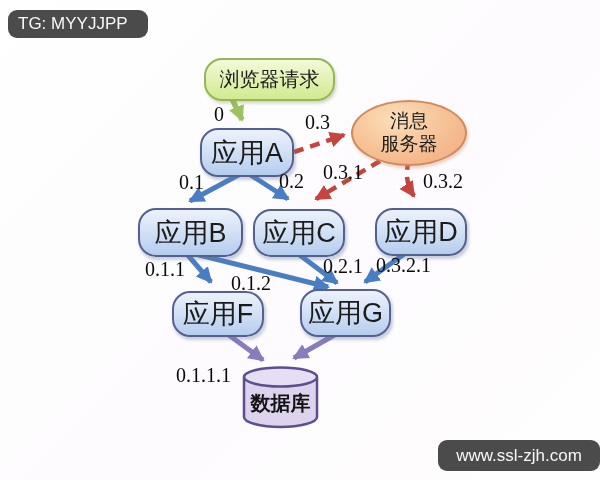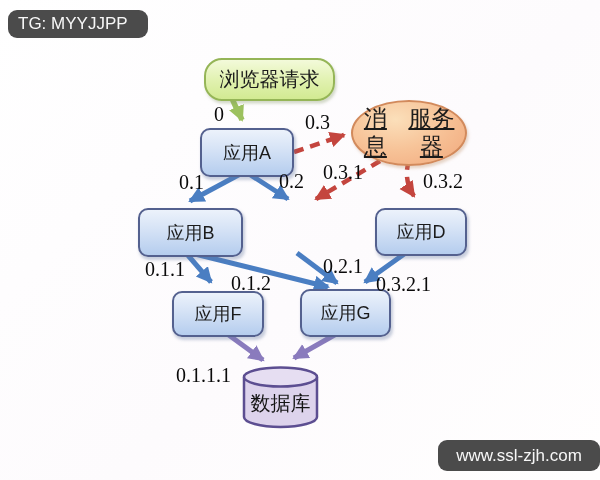--- a/index.html
+++ b/index.html
@@ -17,64 +17,63 @@
   }
   #tg-banner{left:8px;top:10px;width:130px;height:28px;font-size:17px;padding-left:10px;}
   #url-banner{left:438px;top:440px;width:162px;height:31px;font-size:17px;justify-content:center;}
   
   .node{
     position:absolute;display:flex;align-items:center;justify-content:center;
     color:#1b1b1b;text-align:center;z-index:2;
   }
   .app-box{
     background:linear-gradient(180deg,#ecf2fb 0%,#d6e3f6 42%,#b5cdee 100%);
-    border:2px solid #54618f;border-radius:10px;
-    font-size:18px;
+    border:2px solid #54618f;border-radius:18px;
+    font-size:27px;
     box-shadow:1.5px 2.5px 3px rgba(100,120,160,.35);
   }
   #node-browser{
     left:170px;top:58px;width:127px;height:39px;
     background:linear-gradient(180deg,#f3fada 0%,#e0f1ae 55%,#d2ea92 100%);
     border:2px solid #95b557;border-radius:18px;font-size:20px;
     box-shadow:1.5px 2.5px 3px rgba(130,150,100,.35);
     margin-left:34px;
   }
   #node-app-a{left:200px;top:128px;width:90px;height:45px;}
   #node-app-b{left:138px;top:208px;width:101px;height:45px;}
   #node-app-c{left:253px;top:209px;width:88px;height:44px;}
   #node-app-d{left:375px;top:208px;width:88px;height:44px;}
   #node-app-f{left:172px;top:291px;width:88px;height:42px;justify-content:center;}
   #node-app-g{left:300px;top:289px;width:87px;height:44px;}
   #node-msg-server{
     left:351px;top:100px;width:112px;height:62px;
     background:radial-gradient(ellipse at 38% 28%,#fbdfba 0%,#f7c398 48%,#f1a87c 100%);
     border:2px solid #d28a5c;border-radius:50%;
-    font-size:23px;line-height:1.2;flex-direction:row;
+    font-size:19px;line-height:1.2;flex-direction:column;
     box-shadow:1.5px 2.5px 3px rgba(190,140,100,.35);
-    text-decoration:underline;
   }
-  #node-database{left:242px;top:366px;width:77px;height:64px;z-index:2;position:absolute;}
+  #node-database{left:242px;top:366px;width:77px;height:64px;z-index:2;position:absolute;font-weight:bold;}
   #node-database .db-label{
     position:absolute;left:0;right:0;top:24px;font-size:20px;color:#141414;text-align:center;
   }
   
   .edge-label{
     position:absolute;z-index:3;color:#0a0a0a;
     font-family:"Liberation Serif",serif;font-size:20px;white-space:nowrap;
   }
   #el-0      {left:214px;top:103px;}
   #el-01     {left:179px;top:171px;}
   #el-02     {left:279px;top:170px;}
   #el-03     {left:305px;top:111px;}
   #el-031    {left:323px;top:161px;}
   #el-032    {left:423px;top:170px;}
   #el-011    {left:145px;top:258px;}
   #el-012    {left:231px;top:272px;}
   #el-021    {left:323px;top:255px;}
-  #el-0321   {left:376px;top:273px;}
+  #el-0321   {left:376px;top:254px;}
   #el-0111   {left:176px;top:340px;margin-top:24px;}
   #el-0211   {left:320px;top:347px;}
   #edges-layer{position:absolute;left:0;top:0;z-index:1;}
 </style>
 </head>
 <body>
 
 <div id="stage">
 
   <svg id="edges-layer" width="600" height="480" viewBox="0 0 600 480">
@@ -128,20 +127,23 @@
 
   <div class="node" id="node-msg-server">
     <span>消息</span>
     <span>服务器</span>
   </div>
 
   <div class="node app-box" id="node-app-b">
     <span>应用B</span>
   </div>
 
+  <div class="node app-box" id="node-app-c">
+    <span>应用C</span>
+  </div>
 
   <div class="node app-box" id="node-app-d">
     <span>应用D</span>
   </div>
 
   <div class="node app-box" id="node-app-f">
     <span>应用F</span>
   </div>
 
   <div class="node app-box" id="node-app-g">

